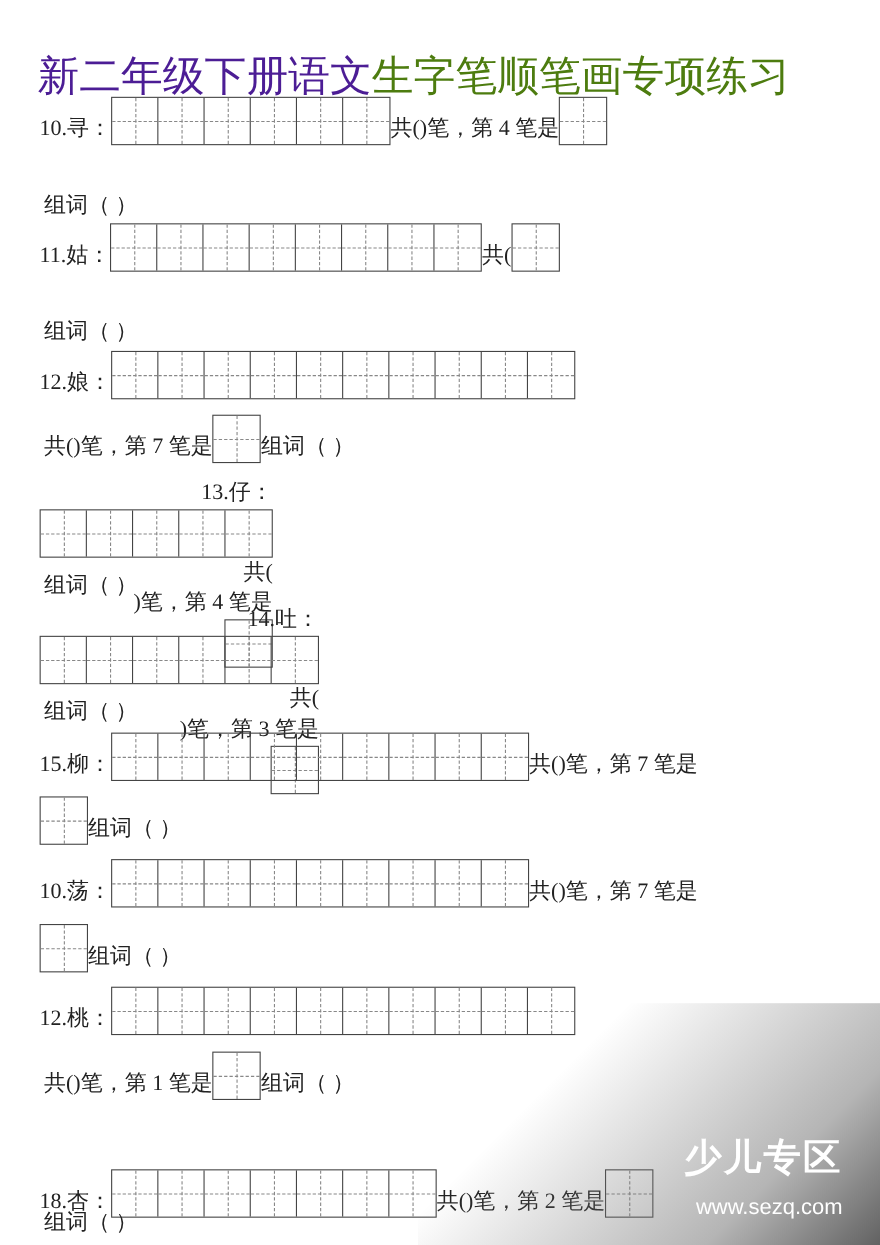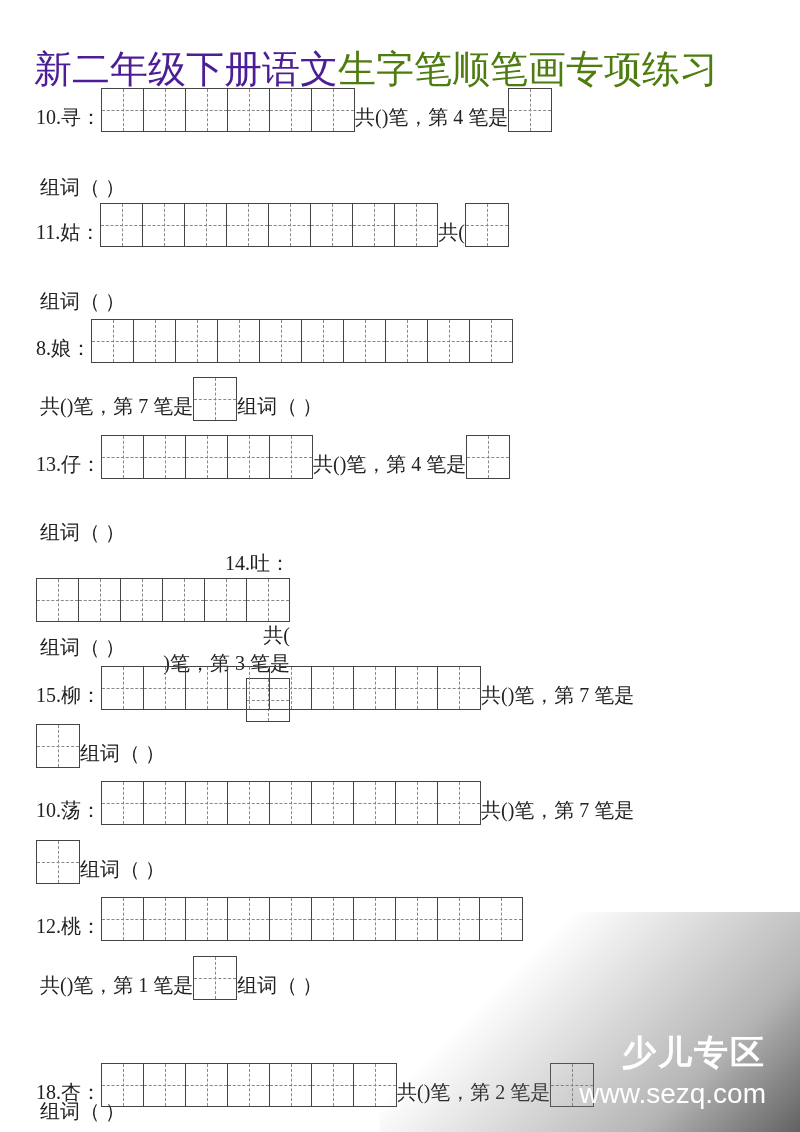--- a/index.html
+++ b/index.html
@@ -15,21 +15,21 @@
   .cell{width:42px;height:42px;position:relative;border-right:1.5px solid #444;box-sizing:border-box;}
   .cell:last-child{border-right:none;}
   .cell::before{content:"";position:absolute;left:50%;top:0;bottom:0;border-left:1px dashed #888;}
   .cell::after{content:"";position:absolute;top:50%;left:0;right:0;border-top:1px dashed #888;}
   .single{display:inline-flex;border:1.5px solid #444;}
   .single .cell{border-right:none;}
   .wm{position:absolute;right:0;bottom:0;width:420px;height:220px;
       background:linear-gradient(135deg,rgba(255,255,255,0) 30%,rgba(120,120,120,.55) 75%,rgba(70,70,70,.85) 100%);}
   .wm-cn{position:absolute;right:34px;bottom:56px;font-size:34px;font-weight:bold;color:#fff;
          font-family:"DejaVu Sans",sans-serif;letter-spacing:2px;}
-  .wm-url{position:absolute;right:34px;bottom:22px;font-size:28px;color:#fff;font-family:"Liberation Sans",sans-serif;}
+  .wm-url{position:absolute;right:34px;bottom:22px;font-size:20px;color:#fff;font-family:"Liberation Sans",sans-serif;}
 </style>
 </head>
 <body>
 
 <div class="title">
   <span class="black">新二年级下册语文</span><span class="red">生字笔顺笔画专项练习</span>
 </div>
 
 <div id="content">
     <div class="line" style="top: 88px; left: 36px;">
@@ -65,21 +65,21 @@
       </span>
       <span class="lbl">共(</span>
       <span class="single">
         <span class="cell"></span>
       </span>
     </div>
     <div class="line" style="top: 272px; left: 40px;">
       <span class="lbl">组词（          ）</span>
     </div>
     <div class="line" style="top: 319px; left: 36px;">
-      <span class="lbl">8.娘：</span>
+      <span class="lbl">12.娘：</span>
       <span class="grid">
         <span class="cell"></span>
         <span class="cell"></span>
         <span class="cell"></span>
         <span class="cell"></span>
         <span class="cell"></span>
         <span class="cell"></span>
         <span class="cell"></span>
         <span class="cell"></span>
         <span class="cell"></span>
@@ -87,21 +87,21 @@
       </span>
     </div>
     <div class="line" style="top: 377px; left: 40px;">
       <span class="lbl">共(</span>
       <span class="lbl">     )笔，第 7 笔是</span>
       <span class="single">
         <span class="cell"></span>
       </span>
       <span class="lbl">组词（          ）</span>
     </div>
-    <div class="line" style="top: 435px; left: 36px;">
+    <div class="line" style="top: 435px; left: 36px; flex-direction: column;">
       <span class="lbl">13.仔：</span>
       <span class="grid">
         <span class="cell"></span>
         <span class="cell"></span>
         <span class="cell"></span>
         <span class="cell"></span>
         <span class="cell"></span>
       </span>
       <span class="lbl">共(</span>
       <span class="lbl">     )笔，第 4 笔是</span>

